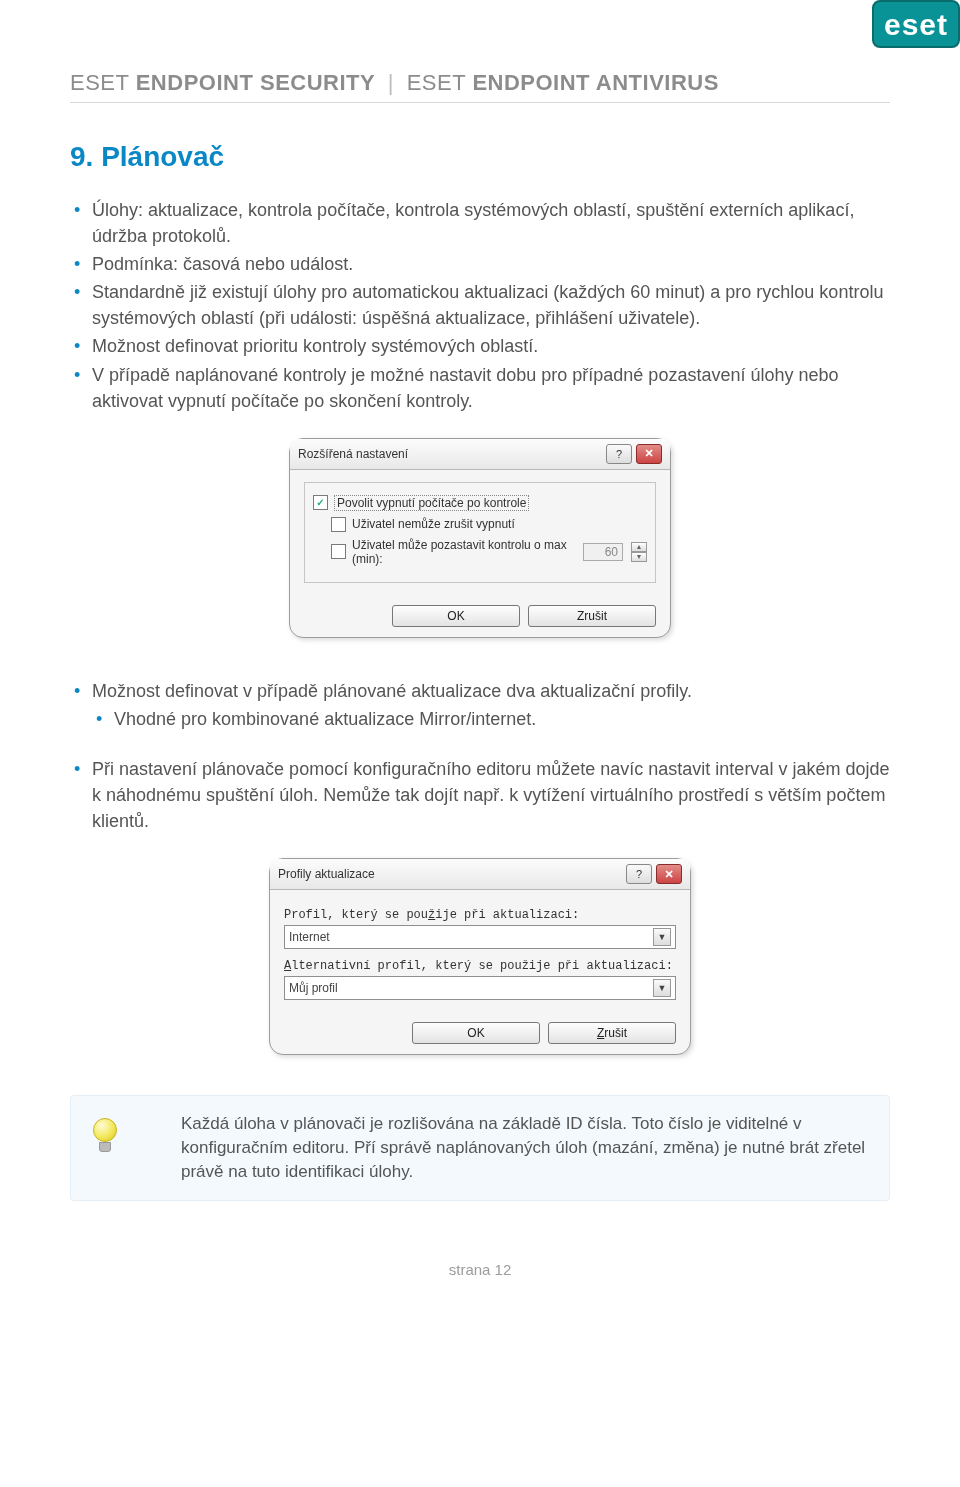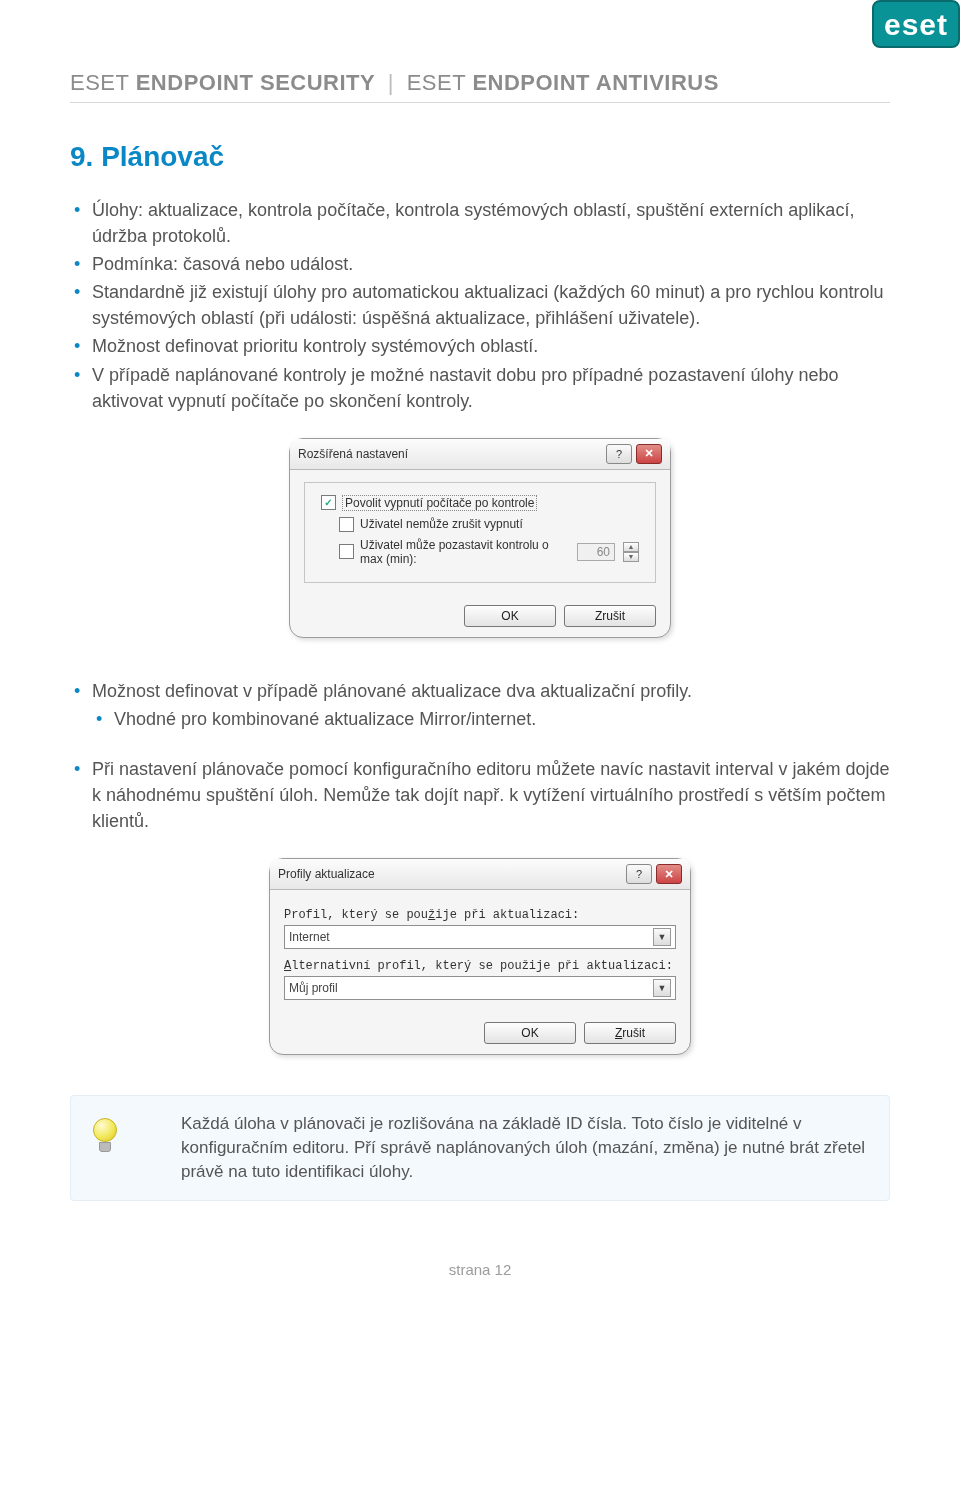--- a/index.html
+++ b/index.html
@@ -121,21 +121,21 @@
     font-size: 11px; color: #333;
   }
   .winbtn.close {
     background: linear-gradient(#e28d88,#c44);
     color: #fff; border-color: #8a2b2b;
     font-weight: bold;
   }
   .dialog-body { padding: 12px 14px; }
   .fieldset {
     border: 1px solid #c5c5c5;
-    padding: 10px 16px;
+    padding: 10px 8px;
     background: #f5f5f5;
   }
   .chk-row {
     display: flex; align-items: center; gap: 6px;
     margin: 2px 0 6px 0;
   }
   .chk {
     width: 13px; height: 13px;
     border: 1px solid #7a7a7a;
     background: #fff;
@@ -168,21 +168,21 @@
   .select .arrow {
     width:16px; height:16px; border:1px solid #999;
     background:linear-gradient(#fafafa,#ddd);
     display:flex; align-items:center; justify-content:center;
     font-size:9px; color:#444;
   }
   .dialog-buttons {
     padding:10px 14px; display:flex; justify-content:flex-end; gap:8px;
   }
   .btn {
-    min-width:70px; padding:3px 10px;
+    min-width:70px; padding:3px 28px;
     border:1px solid #777; border-radius:3px;
     background:linear-gradient(#fefefe,#e3e3e3);
     font-size:12px; color:#222; text-align:center;
   }
   .tip-box {
     background:#f3f9fd;
     border:1px solid #e3eef6;
     border-radius:4px;
     padding:16px 18px 16px 110px;
     position:relative;

